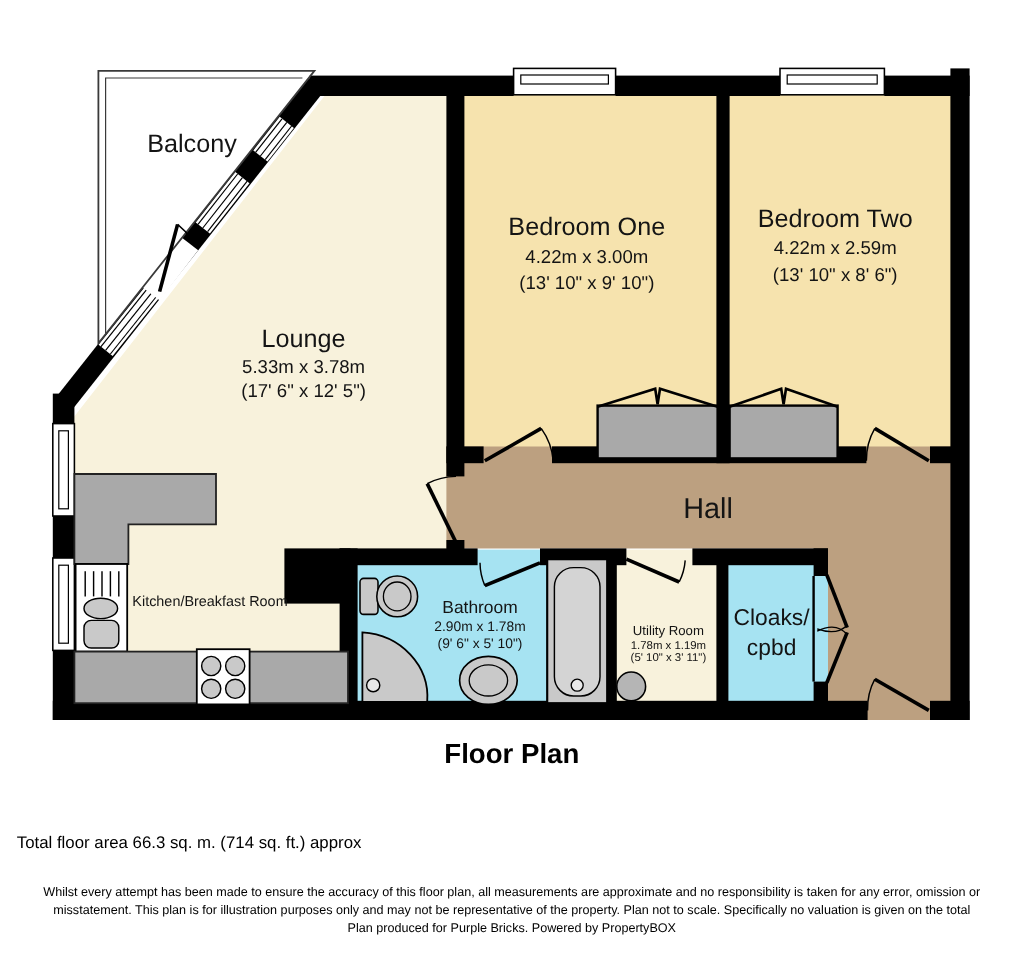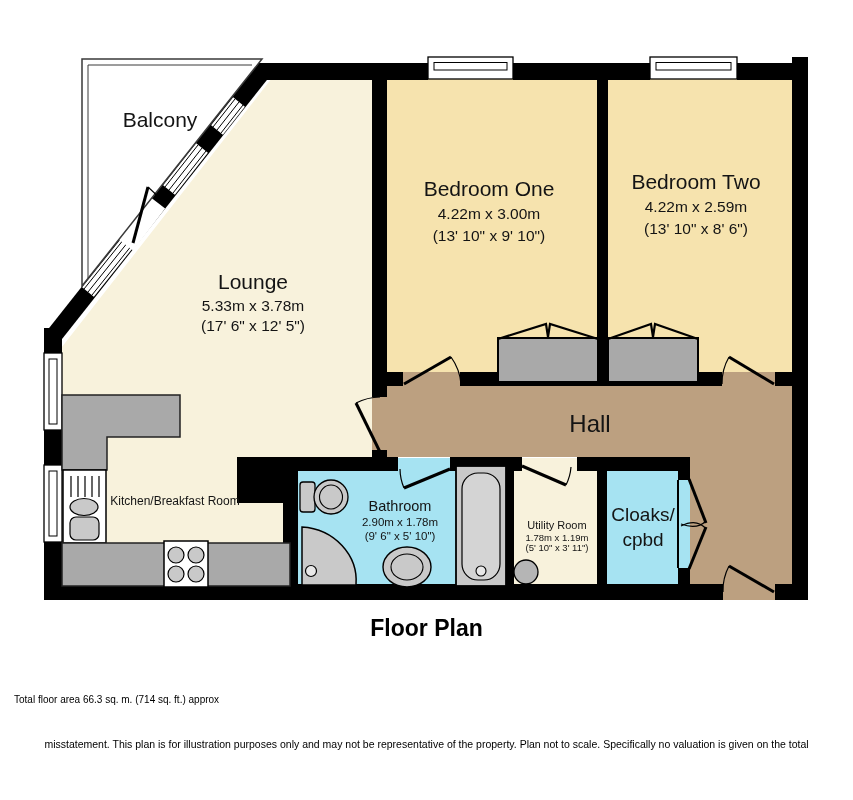--- a/index.html
+++ b/index.html
@@ -11,21 +11,21 @@
   .t21{font-size:21px;}
   .t15{font-size:15.5px;}
   .t14{font-size:14.5px;}
   .t12{font-size:12px;}
   .t11{font-size:11.5px;}
   .tu{font-size:11px;}
   .tu2{font-size:9.5px;}
   .tcl{font-size:19px;}
   .plan-title{position:absolute;left:0;top:615px;width:853px;text-align:center;
               font-size:23px;font-weight:bold;color:#000;}
-  .total-area{position:absolute;left:14px;top:694px;font-size:10px;color:#000;}
+  .total-area{position:absolute;left:14px;top:694px;font-size:14px;color:#000;}
   .disclaimer{position:absolute;left:0;top:737px;width:853px;text-align:center;
               font-size:10.5px;line-height:15px;color:#000;}
   .disclaimer div{white-space:nowrap;}
 </style>
 </head>
 <body>
 
 <div class="page">
 
   <svg class="plan-svg" width="853" height="610" viewBox="0 0 853 610">
@@ -253,16 +253,18 @@
       <text x="643" y="521" class="tcl">Cloaks/</text>
       <text x="643" y="546" class="tcl">cpbd</text>
     </g>
   </svg>
 
   <div class="plan-title">Floor Plan</div>
 
   <div class="total-area">Total floor area 66.3 sq. m. (714 sq. ft.) approx</div>
 
   <div class="disclaimer">
+    <div>Whilst every attempt has been made to ensure the accuracy of this floor plan, all measurements are approximate and no responsibility is taken for any error, omission or</div>
     <div>misstatement. This plan is for illustration purposes only and may not be representative of the property. Plan not to scale. Specifically no valuation is given on the total</div>
+    <div>Plan produced for Purple Bricks. Powered by PropertyBOX</div>
   </div>
 
 </div>
 
 </body></html>

